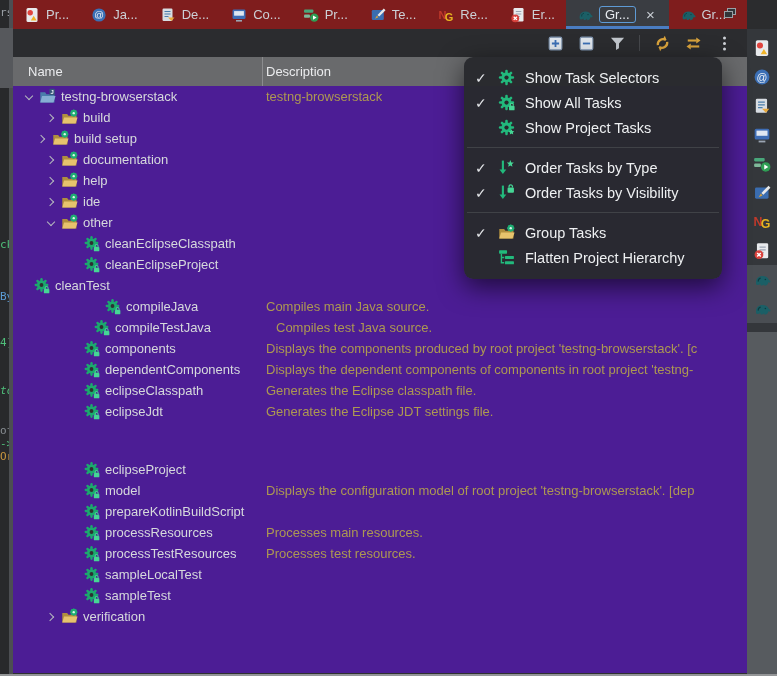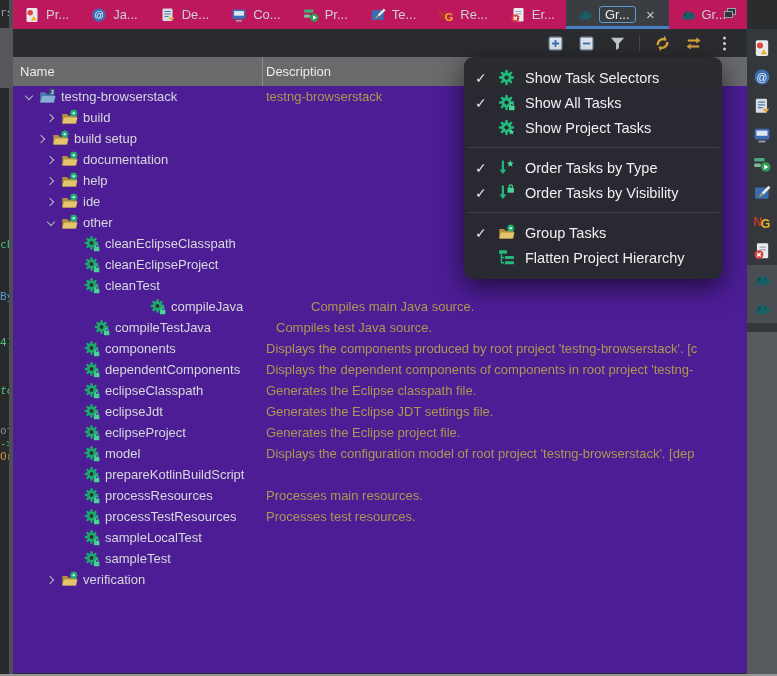--- a/index.html
+++ b/index.html
@@ -12,42 +12,42 @@
   
   #left-strip{position:absolute;left:0;top:0;width:9px;height:676px;background:#28292b;z-index:6;overflow:hidden;}
   #left-strip .frag{position:absolute;left:0;font-family:"DejaVu Sans Mono",monospace;font-size:11px;white-space:pre;}
   #left-gray-block{position:absolute;left:0;top:28px;width:13px;height:60px;background:#56585c;z-index:7;}
   #left-border{position:absolute;left:9px;top:0;width:4px;height:676px;background:#4c4e52;z-index:6;}
 
   
   #main{position:absolute;left:13px;top:0;width:734px;height:676px;background:#2e2f31;}
 
   
-  .tabbar{position:relative;height:29px;background:#be185d;display:flex;align-items:stretch;overflow:hidden;}
+  .tabbar{position:relative;height:29px;background:#7f1d1d;display:flex;align-items:stretch;overflow:hidden;}
   .tab{display:flex;align-items:center;gap:6px;padding:0 11px;color:#ccd0d6;font-size:13px;position:relative;cursor:default;}
   .tab svg{width:16px;height:16px;flex:0 0 auto;}
   .tab.active{background:#3a3d42;}
   .tab.active::after{content:"";position:absolute;left:0;right:0;bottom:0;height:3px;background:#4a7dc2;}
   .tab.active .tab-label{border:1px solid #5e9bd6;border-radius:3px;padding:0 5px;color:#e8ecf1;}
   .tab-close{width:14px;height:14px;display:flex;align-items:center;justify-content:center;color:#c9ced4;font-size:13px;margin-left:2px;}
   .tab-close::before{content:"\00D7";font-size:15px;line-height:1;}
   .restore-icon{position:absolute;right:10px;top:8px;width:13px;height:11px;}
   .restore-icon i{position:absolute;border:1.4px solid #9aa0a6;background:#323438;}
   .restore-icon i:first-child{left:3px;top:0;width:9px;height:7px;}
   .restore-icon i:last-child{left:0;top:3px;width:9px;height:7px;}
 
   
   .toolbar{height:28px;background:#2b2c2f;display:flex;justify-content:flex-end;align-items:center;gap:13px;padding-right:14px;}
   .tbtn{width:18px;height:18px;display:flex;align-items:center;justify-content:center;}
   .tbtn svg{width:17px;height:17px;}
   .tb-sep{width:1px;height:16px;background:#46484c;}
   .glyph-dots{width:3px;height:3px;border-radius:50%;background:#cfd3d8;box-shadow:0 5.5px 0 #cfd3d8,0 -5.5px 0 #cfd3d8;margin:0 4px;}
 
   
-  .grid-header{position:relative;height:29px;background:#696a6c;display:flex;align-items:center;color:#ebecee;font-size:13px;}
+  .grid-header{position:relative;height:29px;background:#696a6c;display:flex;align-items:center;color:#ebecee;font-size:13px;padding-left:8px;}
   .col-name{padding-left:7px;}
   .col-desc{position:absolute;left:253px;}
   .col-sep{position:absolute;left:249px;top:0;width:1px;height:29px;background:#8b8c8e;}
 
   
   .tree{position:absolute;top:86px;left:0;right:0;bottom:3px;background:#4c1d95;overflow:hidden;}
   .trow{position:relative;height:21px;display:flex;align-items:center;font-size:13px;color:#d6d9dc;white-space:nowrap;}
   .chev{width:20px;height:21px;display:flex;align-items:center;justify-content:center;flex:0 0 auto;}
   .chev i{display:block;width:6px;height:6px;border-right:1.6px solid #b5b9be;border-bottom:1.6px solid #b5b9be;transform:rotate(-45deg);margin-left:-2px;}
   .chev.exp i{transform:rotate(45deg);margin-left:0;margin-top:-2px;}
@@ -420,29 +420,29 @@
     <span class="row-desc"></span>
   </div>
         <div class="trow" style="padding-left: 50px;">
     <span class="chev none"></span>
     <svg>
             <use href="#sym-task"></use>
           </svg>
     <span class="row-label">cleanEclipseProject</span>
     <span class="row-desc"></span>
   </div>
-        <div class="trow" style="padding-left: 50px;">
+        <div class="trow" style="">
     <span class="chev none"></span>
     <svg>
             <use href="#sym-task"></use>
           </svg>
     <span class="row-label">cleanTest</span>
     <span class="row-desc"></span>
   </div>
-        <div class="trow" style="padding-left: 71px; margin-left: 45px;">
+        <div class="trow" style="padding-left: 71px;">
     <span class="chev none"></span>
     <svg>
             <use href="#sym-task"></use>
           </svg>
     <span class="row-label">compileJava</span>
     <span class="row-desc">Compiles main Java source.</span>
   </div>
         <div class="trow" style="padding-left: 50px; margin-left: 10px;">
     <span class="chev none"></span>
     <svg>
@@ -476,27 +476,26 @@
     <span class="row-desc">Generates the Eclipse classpath file.</span>
   </div>
         <div class="trow" style="padding-left: 50px;">
     <span class="chev none"></span>
     <svg>
             <use href="#sym-task"></use>
           </svg>
     <span class="row-label">eclipseJdt</span>
     <span class="row-desc">Generates the Eclipse JDT settings file.</span>
   </div>
-        <div class="trow" style="padding-left: 50px;">
+        <div class="trow" style="padding-left: 50px; margin-top: 37px;">
     <span class="chev none"></span>
     <svg>
             <use href="#sym-task"></use>
           </svg>
     <span class="row-label">eclipseProject</span>
-    <span class="row-desc">Generates the Eclipse project file.</span>
   </div>
         <div class="trow" style="padding-left: 50px;">
     <span class="chev none"></span>
     <svg>
             <use href="#sym-task"></use>
           </svg>
     <span class="row-label">model</span>
     <span class="row-desc">Displays the configuration model of root project 'testng-browserstack'. [dep</span>
   </div>
         <div class="trow" style="padding-left: 50px;">

